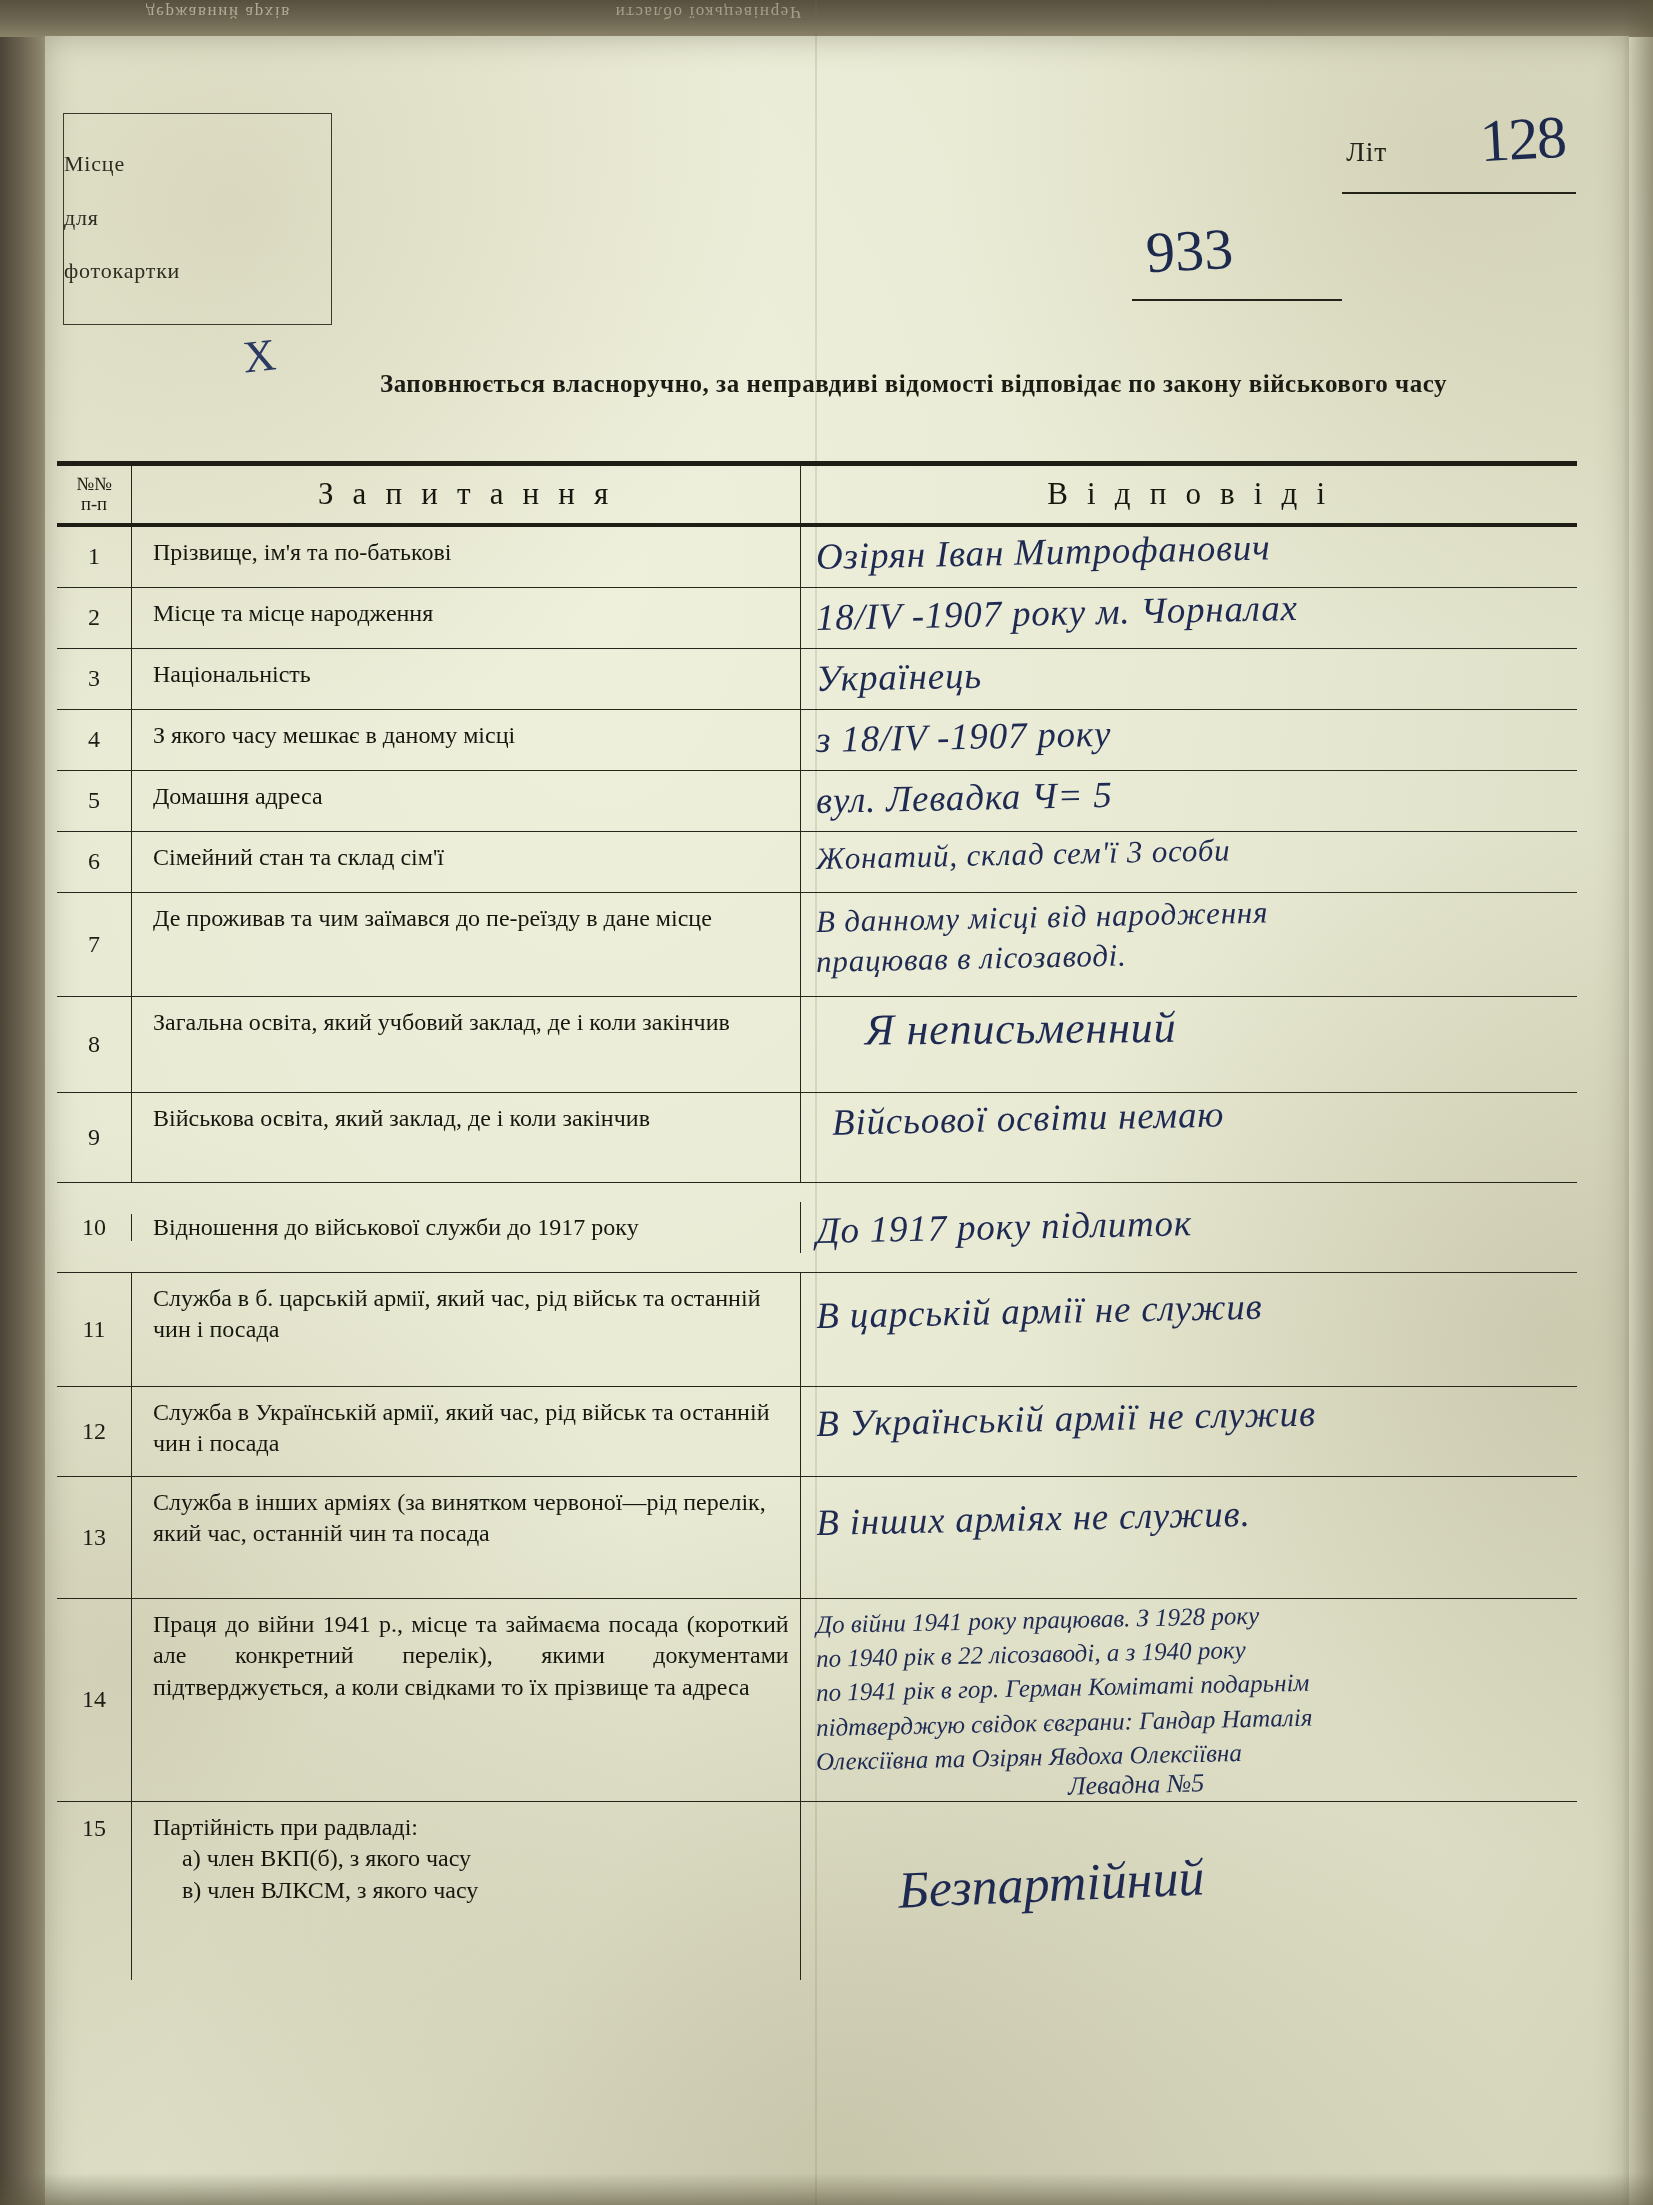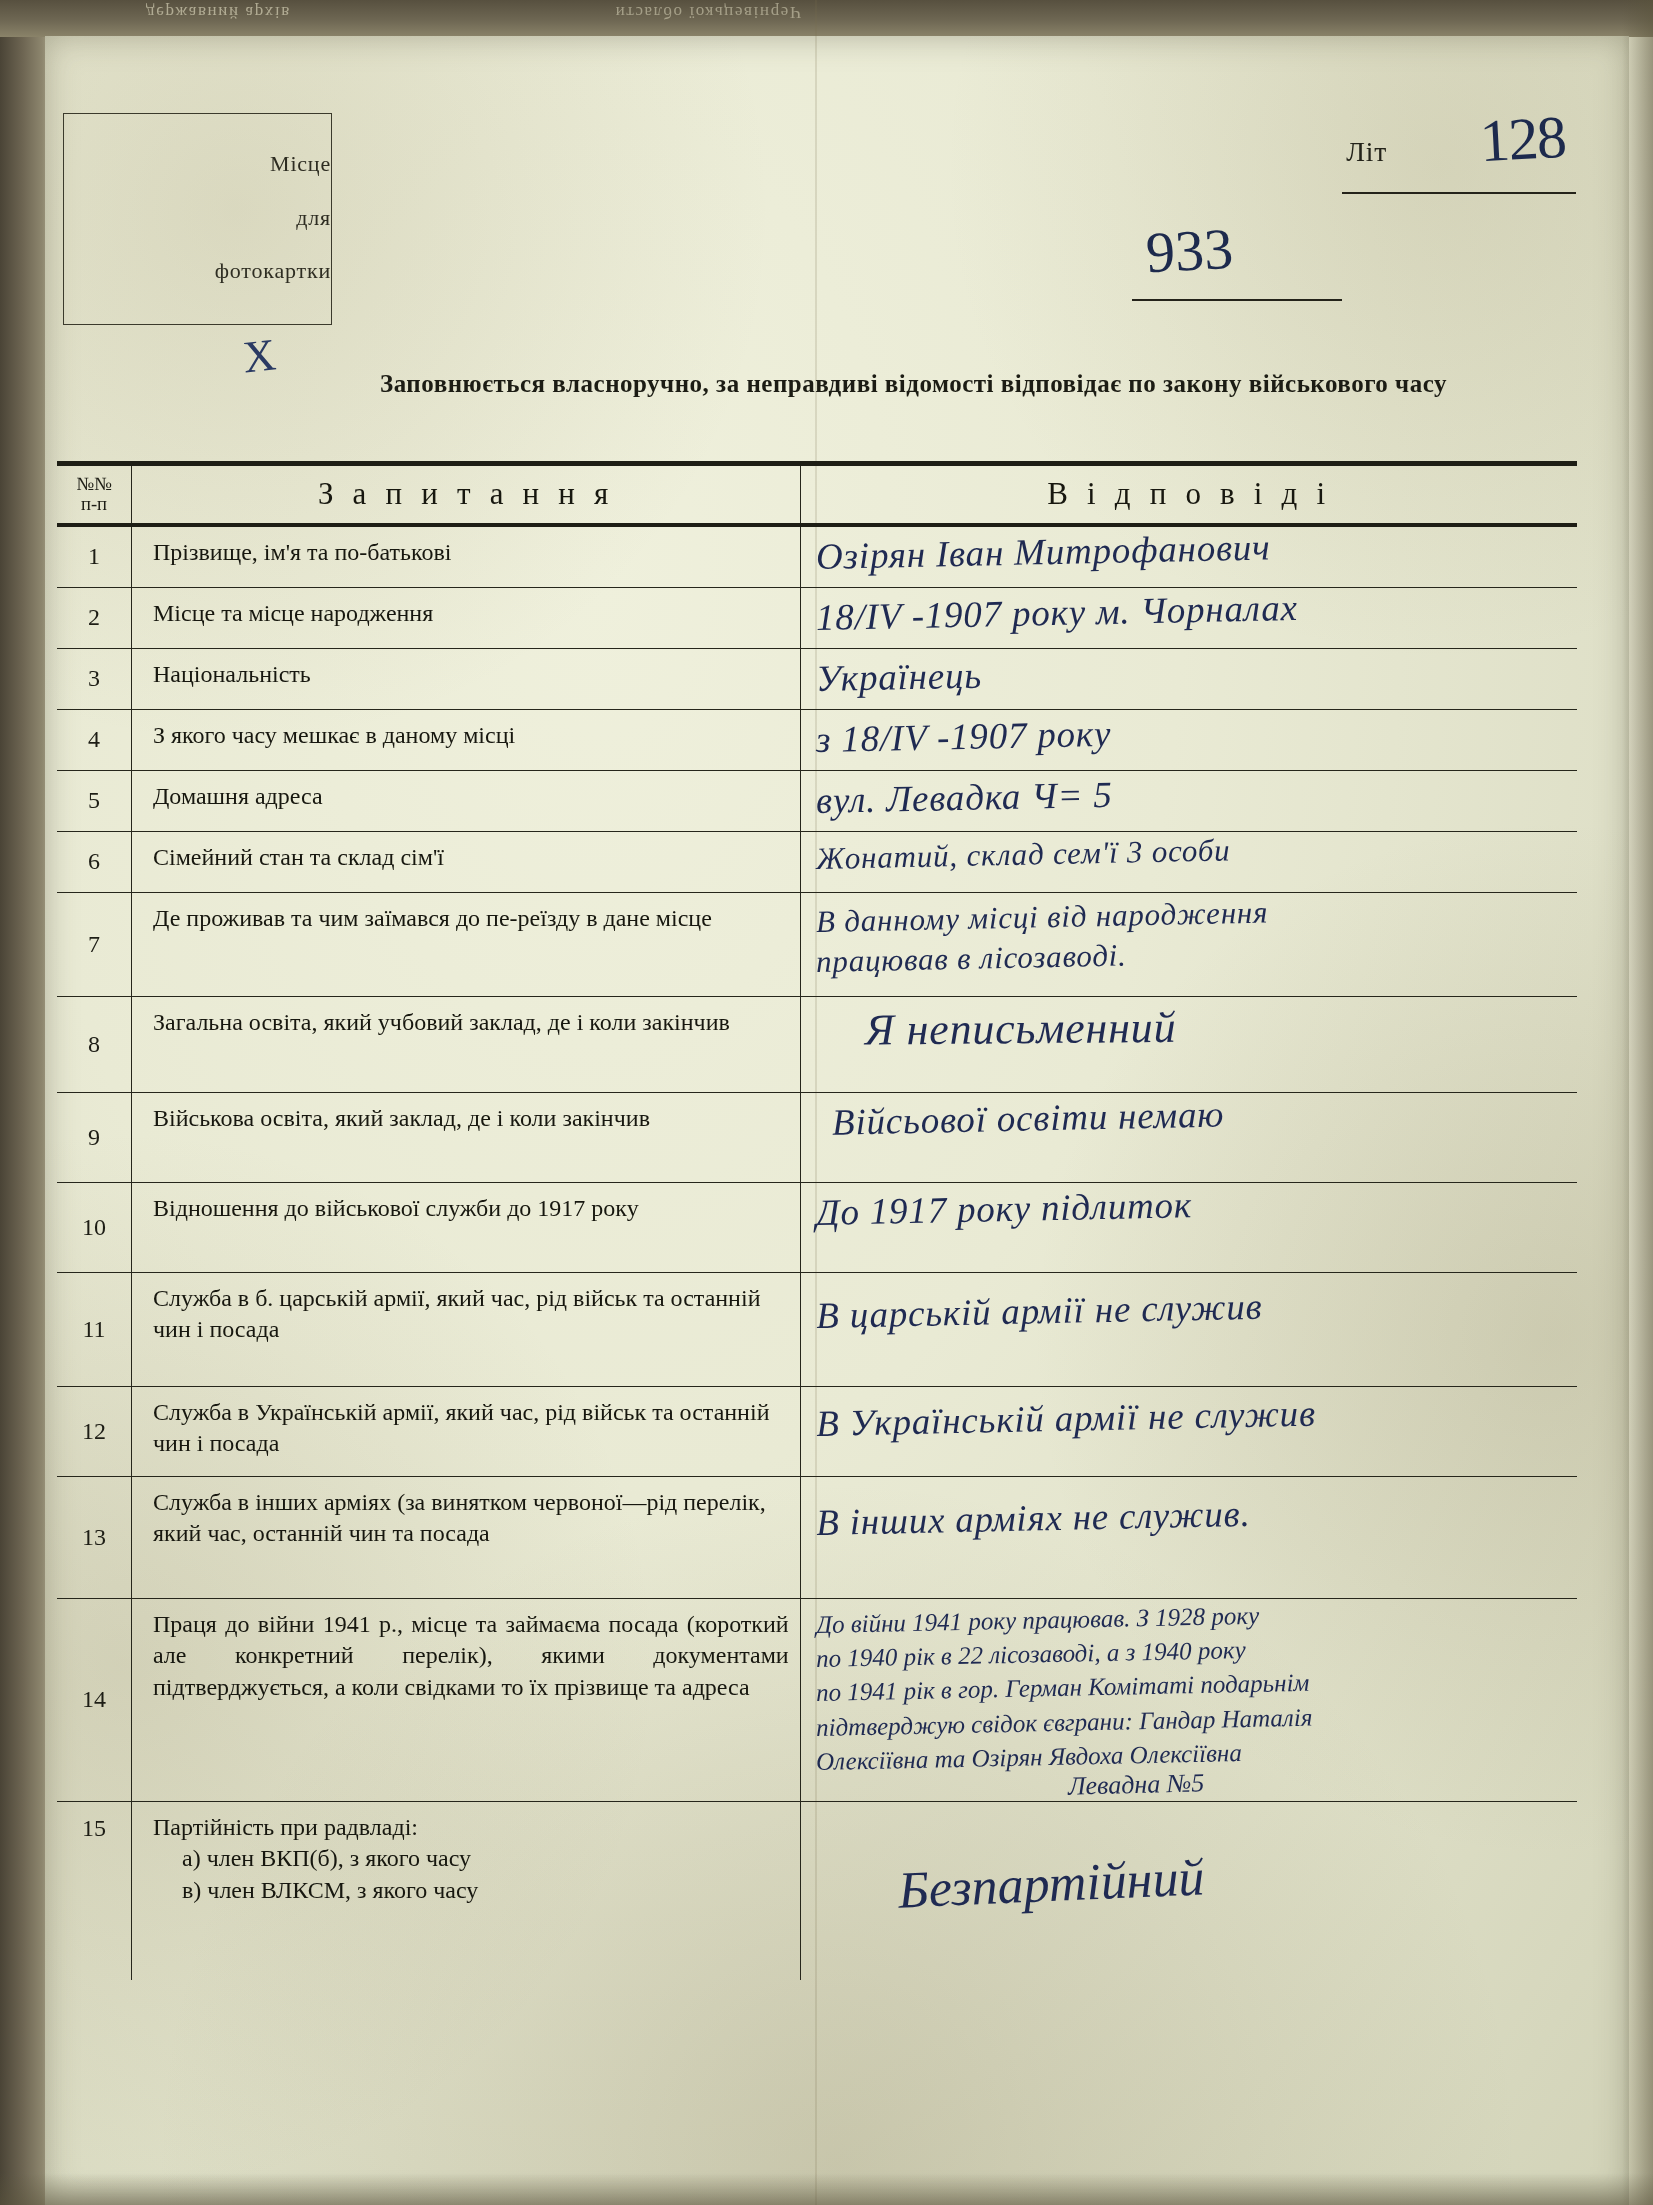--- a/index.html
+++ b/index.html
@@ -73,21 +73,21 @@
     transform: scale(-1,-1);
   }
 
   
   .photo-box {
     position: absolute;
     left: 63px; top: 113px;
     width: 267px; height: 210px;
     border: 1.6px solid #3b3a2c;
     border-top-width: 1.6px;
-    text-align: right;
+    text-align: left;
     color: #2e2d22;
   }
   .photo-box .ln { font-size: 22px; letter-spacing: 0.8px; }
   .photo-box .ln1 { margin-top: 37px; }
   .photo-box .ln2 { margin-top: 27.5px; }
   .photo-box .ln3 { margin-top: 27.5px; }
   .photo-x {
     position: absolute;
     left: 243px; top: 330px;
     font-family: "Liberation Serif", serif;
@@ -230,21 +230,21 @@
   .hw.big { font-size: 44px; }
   .c-a .hw { padding-top: 8px; }
   .hw-block { padding-top: 4.9px; }
   .hw-block .hw { white-space: nowrap; }
   .rot0 { transform: rotate(-0.5deg); }
 
   
   .r7 { min-height: 103px; }
   .r8 { min-height: 95px; }
   .r9 { min-height: 89px; }
-  .r10 { min-height: 89px; }
+  .r10 { min-height: 89px; align-items: center; }
   .r11 { min-height: 113px; }
   .r12 { min-height: 89px; }
   .r13 { min-height: 121px; }
   .r14 { min-height: 202px; }
   .r15 { min-height: 178px; border-bottom: none; }
 
   .sig {
     position: absolute;
     left: 97px; top: 52px;
     font-family: "Liberation Serif", serif;

